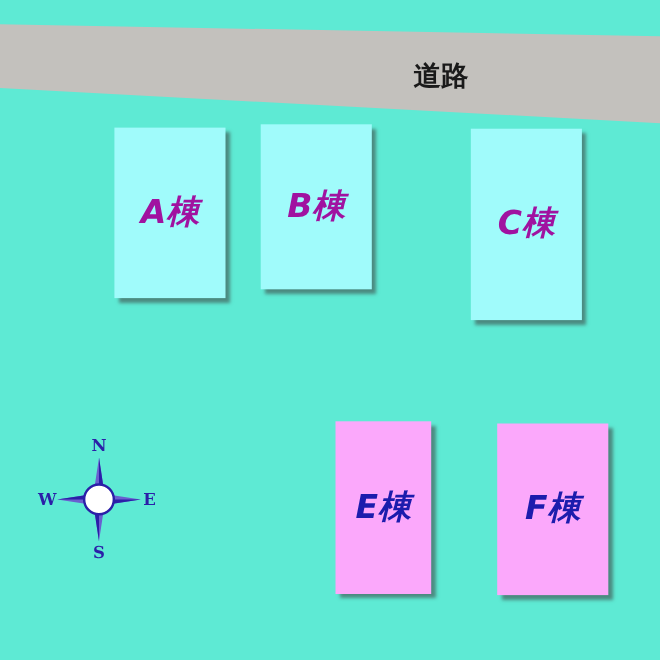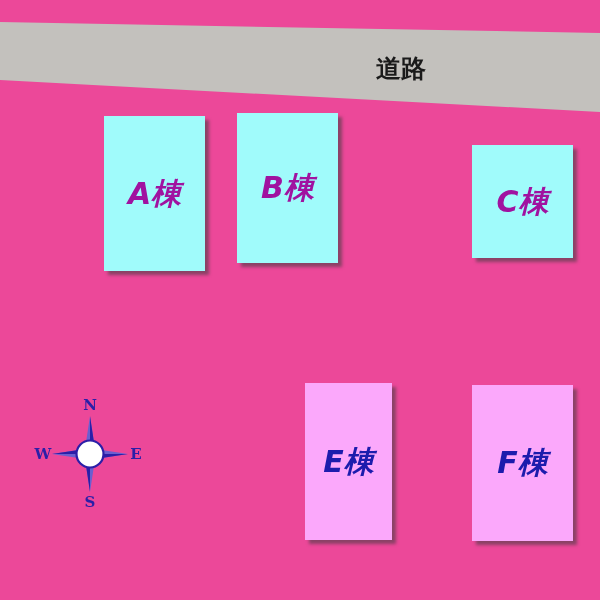--- a/index.html
+++ b/index.html
@@ -10,21 +10,21 @@
     width: 600px;
     height: 600px;
     background: #ffffff;
     font-family: "Liberation Sans", sans-serif;
     overflow: hidden;
   }
   #site-plan {
     position: relative;
     width: 600px;
     height: 600px;
-    background: #ec4899;
+    background: #5eead4;
   }
 
   
   .road-layer {
     position: absolute;
     left: 0;
     top: 0;
     width: 600px;
     height: 600px;
     pointer-events: none;
@@ -102,30 +102,30 @@
   <div class="road-label">道路</div>
 
   <div class="building cyan" style="left:104px; top:116px; width:101px; height:155px;">
     <span class="building-label">A棟</span>
   </div>
 
   <div class="building cyan" style="left:237px; top:113px; width:101px; height:150px;align-items:center;">
     <span class="building-label">B棟</span>
   </div>
 
-  <div class="building cyan" style="left:472px; top:117px; width:101px; height:113px;margin-top:28px;">
+  <div class="building cyan" style="left:428px; top:117px; width:101px; height:174px;">
     <span class="building-label">C棟</span>
   </div>
 
 
   <div class="building pink" style="left:305px; top:383px; width:87px; height:157px;">
     <span class="building-label">E棟</span>
   </div>
 
-  <div class="building pink" style="left:452px; top:385px; width:101px; height:156px;margin-left:20px;">
+  <div class="building pink" style="left:452px; top:385px; width:101px; height:156px;">
     <span class="building-label">F棟</span>
   </div>
 
   <div class="compass">
     <svg viewBox="0 0 112 112" width="112" height="112" aria-hidden="true">
 
       <g>
         <polygon points="56,18 61,51 56,56 51,51" fill="#6a5fd0"></polygon>
         <polygon points="56,18 61,51 56,56" fill="#2b1fa8"></polygon>
 

